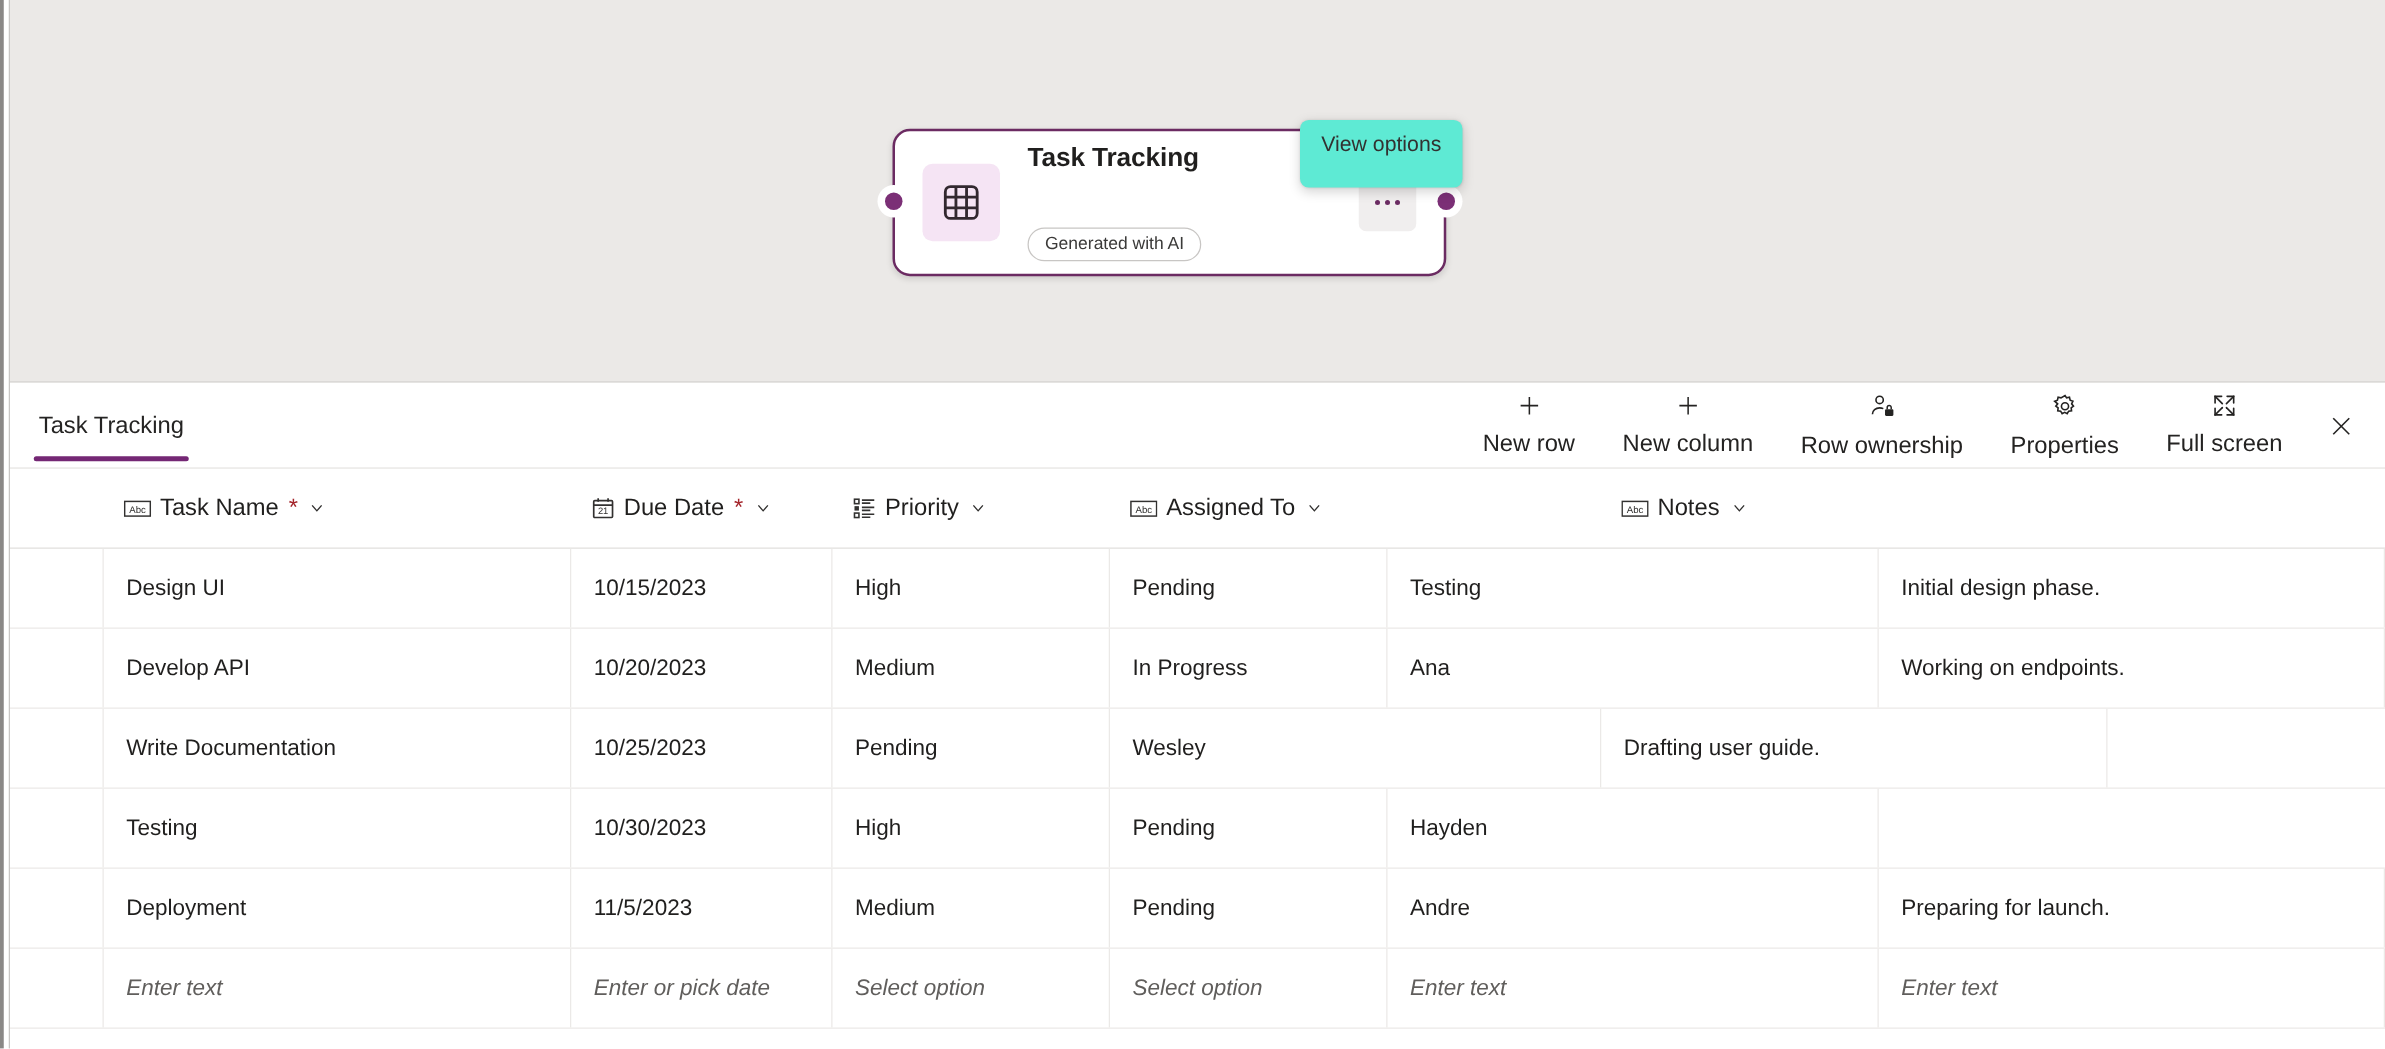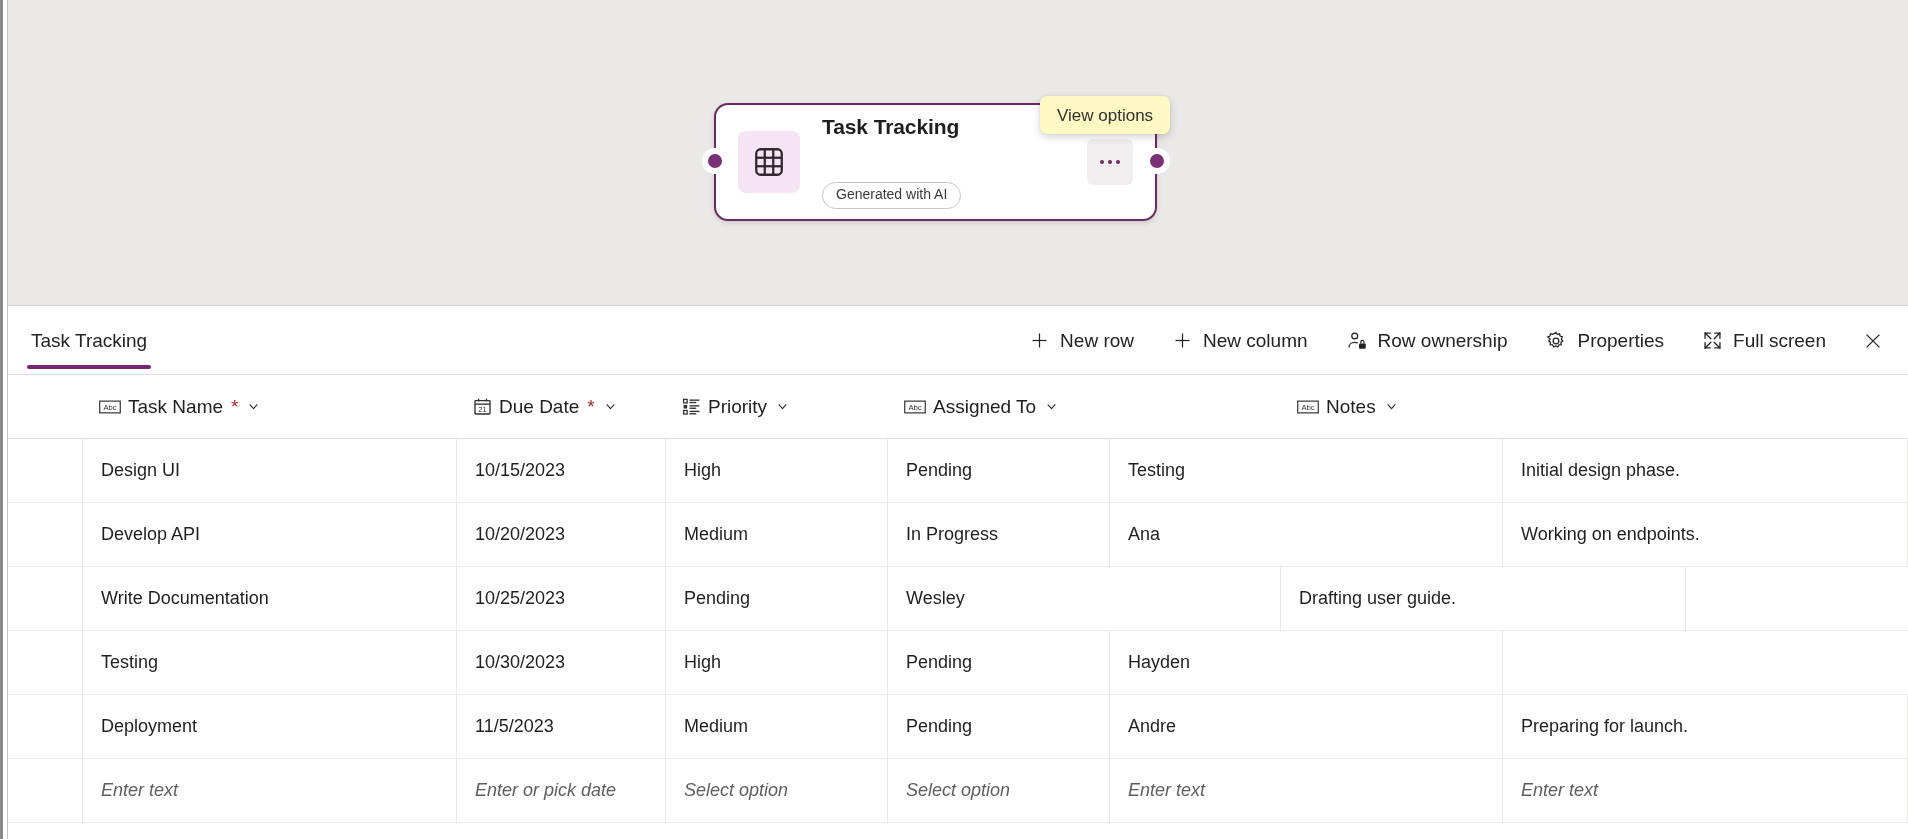--- a/index.html
+++ b/index.html
@@ -137,23 +137,23 @@
     display: block;
   }
   .handle-left  { left: 694px; }
   .handle-right { left: 1136px; }
 
   
   .tooltip {
     position: absolute;
     left: 1032px;
     top: 96px;
-    background: #fef9c3;
+    background: #5eead4;
     border-radius: 7px;
-    padding: 10px 17px 8px;
+    padding: 10px 17px 24px;
     font-size: 17px;
     color: #323130;
     box-shadow: 0 3px 9px rgba(0,0,0,0.17), 0 0 2px rgba(0,0,0,0.10);
     z-index: 30;
     white-space: nowrap;
   }
 
   
   .toolbar {
     position: absolute;
@@ -197,20 +197,21 @@
     align-items: center;
     gap: 10px;
     background: none;
     border: none;
     cursor: pointer;
     font-size: 19px;
     color: #242322;
     padding: 8px 10px;
     font-family: "Liberation Sans", sans-serif;
     white-space: nowrap;
+    flex-direction: column;
   }
   .tb-btn + .tb-btn { margin-left: 18px; }
   .tb-btn svg { display: block; flex: 0 0 auto; }
   .tb-close { margin-left: 26px; margin-right: 16px; padding: 8px; }
 
   
   .grid {
     position: absolute;
     left: 8px;
     top: 375px;

